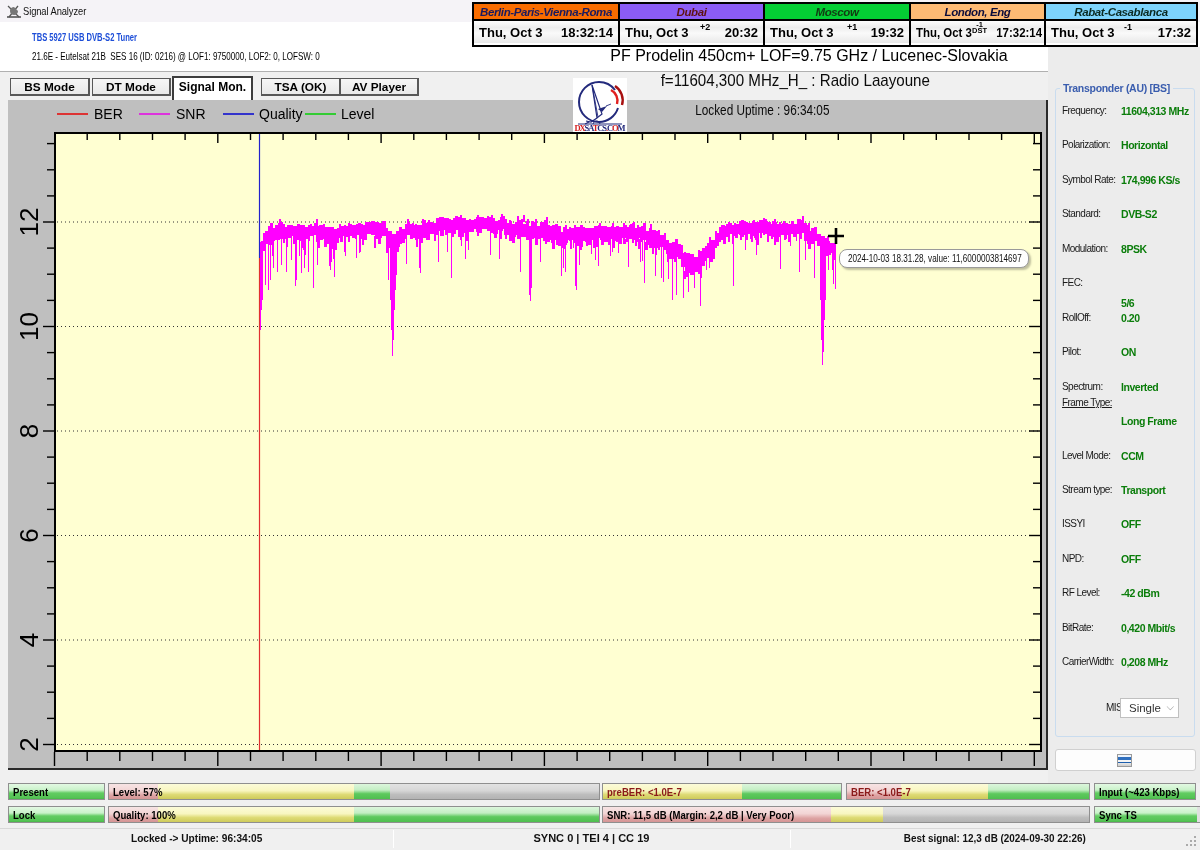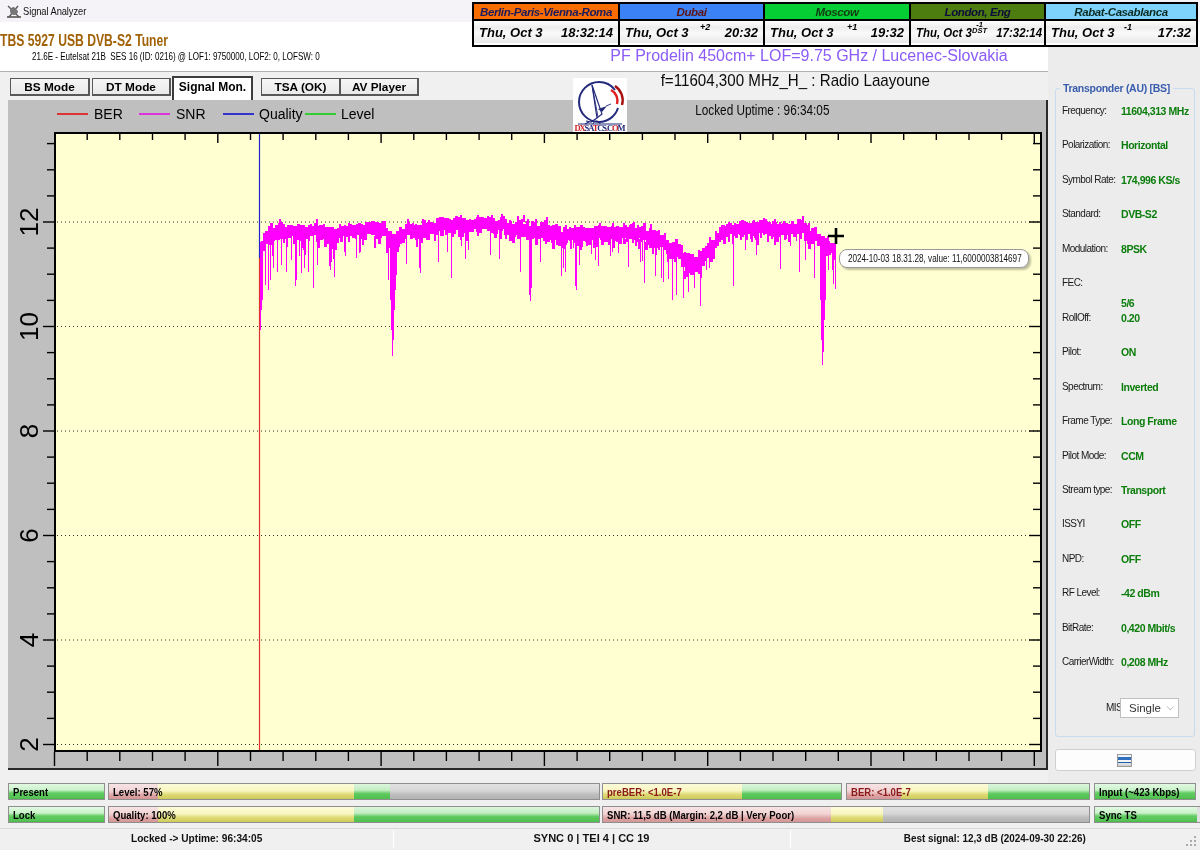--- a/index.html
+++ b/index.html
@@ -7,29 +7,29 @@
 body{font-family:"Liberation Sans", sans-serif;background:#f0f0f0;position:relative;}
 .abs{position:absolute;}
 
 #titlebar{left:0;top:0;width:1200px;height:22px;background:#f5f3f7;}
 #titlebar .txt{position:absolute;left:23px;top:5px;font-size:11px;letter-spacing:-0.1px;color:#111;}
 
 #clocks{left:472px;top:2px;width:726px;height:45px;border:2px solid #000;background:#fff;display:flex;}
 .clockcell{position:relative;height:100%;border-right:2px solid #000;}
 .clockcell:last-child{border-right:none;flex:1;}
 .chead{height:17px;font-size:11.5px;font-weight:bold;font-style:italic;text-align:center;line-height:16px;border-bottom:2px solid #000;letter-spacing:-0.4px;white-space:nowrap;overflow:hidden;}
-.ctime{height:22px;background:linear-gradient(#fdfdfd,#ededed 30%,#fafafa 55%,#e9e9e9);font-size:13px;font-weight:bold;color:#000;position:relative;font-style:italic;}
+.ctime{height:22px;background:linear-gradient(#fdfdfd,#ededed 30%,#fafafa 55%,#e9e9e9);font-size:13px;font-weight:bold;color:#000;position:relative;}
 .cdate{position:absolute;left:5px;top:4px;white-space:nowrap;}
 .chh{position:absolute;right:5px;top:4px;white-space:nowrap;}
 .coff{position:absolute;top:1px;font-size:9px;font-weight:bold;}
 
 #hdrwhite{left:0;top:22px;width:1200px;height:49px;background:#ffffff;}
-#tbs{left:0;top:32px;font-size:16px;font-weight:bold;color:#a16207;}
+#tbs{left:32px;top:32px;font-size:10px;font-weight:bold;color:#1d4ed8;}
 #subline{left:32px;top:50px;font-size:11.5px;color:#000;}
-#prodelin{left:424px;top:47px;width:770px;text-align:center;font-size:16px;color:#8b5cf6;}
+#prodelin{left:424px;top:47px;width:770px;text-align:center;font-size:16px;color:#000000;}
 #tabrow{left:0;top:71px;width:1200px;height:30px;background:#f0f0f0;border-top:1px solid #b0b0b0;}
 .tab{position:absolute;top:78px;height:18px;background:linear-gradient(#f6f6f6,#e9e9e9);border:1px solid #585858;border-right-width:2px;border-bottom-width:2px;font-size:11.8px;font-weight:bold;text-align:center;color:#000;}
 .tab span{display:block;margin-top:1px;}
 #tabactive{position:absolute;top:76px;height:28px;background:#fff;border:2px solid #3c3c3c;font-size:12px;font-weight:bold;text-align:center;}
 #tabactive span{display:block;margin-top:2px;}
 #freqline{left:550px;top:71px;width:490px;text-align:center;font-size:17px;color:#0a0a0a;}
 
 #chartpanel{left:8px;top:100px;width:1040px;height:670px;background:#bfbfbf;border-right:2px solid #2a2a2a;border-bottom:2px solid #2a2a2a;}
 #uptime{left:622px;top:101px;width:280px;text-align:center;font-size:15.5px;color:#0a0a0a;}
 #chartsvg{left:8px;top:100px;}
@@ -104,37 +104,37 @@
 
 <div class="abs" id="clocks">
 <div class="clockcell" style="flex:0 0 146px">
       <div class="chead" style="background:#f96c00;color:#1a1a5e;">Berlin-Paris-Vienna-Roma</div>
       <div class="ctime">
         <span class="cdate">Thu, Oct 3</span>
         <span class="chh">18:32:14</span>
       </div>
     </div>
 <div class="clockcell" style="flex:0 0 145px">
-      <div class="chead" style="background:#3b82f6;color:#5e1212;">Dubai</div>
+      <div class="chead" style="background:#8b5cf6;color:#5e1212;">Dubai</div>
       <div class="ctime">
         <span class="cdate">Thu, Oct 3</span>
         <span class="coff" style="left:80px;">+2</span>
         <span class="chh">20:32</span>
       </div>
     </div>
 <div class="clockcell" style="flex:0 0 146px">
       <div class="chead" style="background:#04ce34;color:#123a12;">Moscow</div>
       <div class="ctime">
         <span class="cdate">Thu, Oct 3</span>
         <span class="coff" style="left:82px;">+1</span>
         <span class="chh">19:32</span>
       </div>
     </div>
 <div class="clockcell" style="flex:0 0 135px">
-      <div class="chead" style="background:#4d7c0f;color:#0c0c3a;">London, Eng</div>
+      <div class="chead" style="background:#fdba74;color:#0c0c3a;">London, Eng</div>
       <div class="ctime">
         <span class="cdate" style="transform:scaleX(0.88);transform-origin:left center;">Thu, Oct 3</span>
         <span class="coff" style="left:61px;top:1px;font-size:7.5px;line-height:6px;text-align:center;">-1<br>DST</span>
         <span class="chh" style="right:2px;transform:scaleX(0.88);transform-origin:right center;">17:32:14</span>
       </div>
     </div>
 <div class="clockcell">
       <div class="chead" style="background:#7dd3fc;color:#0a2a22;">Rabat-Casablanca</div>
       <div class="ctime">
         <span class="cdate">Thu, Oct 3</span>
@@ -339,23 +339,23 @@
     <div class="plabel" style="top:243px;">Modulation:</div>
     <div class="pval" style="top:243px;">8PSK</div>
     <div class="plabel" style="top:277px;">FEC:</div>
     <div class="pval" style="top:277px;margin-top:20px;">5/6</div>
     <div class="plabel" style="top:312px;">RollOff:</div>
     <div class="pval" style="top:312px;">0.20</div>
     <div class="plabel" style="top:346px;">Pilot:</div>
     <div class="pval" style="top:346px;">ON</div>
     <div class="plabel" style="top:381px;">Spectrum:</div>
     <div class="pval" style="top:381px;">Inverted</div>
-    <div class="plabel" style="top:415px;">Frame Type:</div>
+    <div class="plabel" style="top:397px;text-decoration:underline;">Frame Type:</div>
     <div class="pval" style="top:415px;">Long Frame</div>
-    <div class="plabel" style="top:450px;">Pilot Mode:</div>
+    <div class="plabel" style="top:450px;">Level Mode:</div>
     <div class="pval" style="top:450px;">CCM</div>
     <div class="plabel" style="top:484px;">Stream type:</div>
     <div class="pval" style="top:484px;">Transport</div>
     <div class="plabel" style="top:518px;">ISSYI</div>
     <div class="pval" style="top:518px;">OFF</div>
     <div class="plabel" style="top:553px;">NPD:</div>
     <div class="pval" style="top:553px;">OFF</div>
     <div class="plabel" style="top:587px;">RF Level:</div>
     <div class="pval" style="top:587px;">-42 dBm</div>
     <div class="plabel" style="top:622px;">BitRate:</div>

